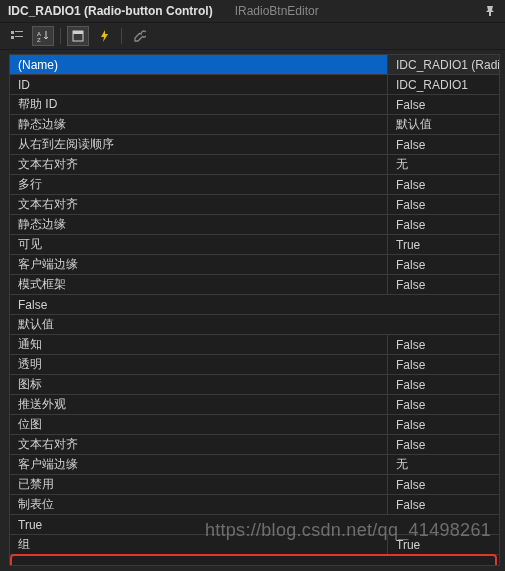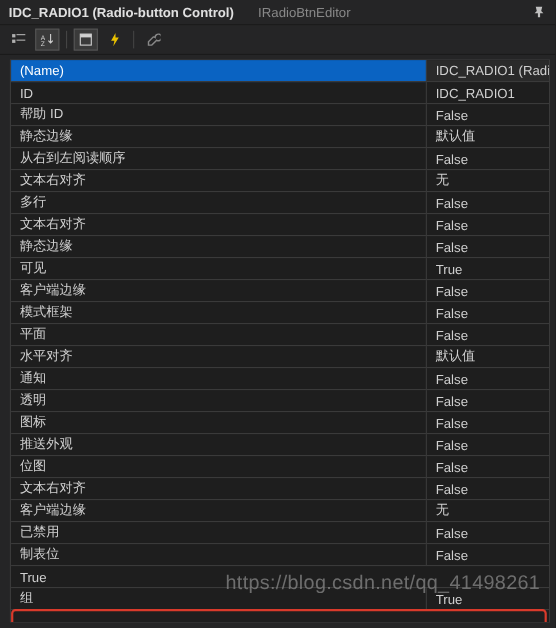--- a/index.html
+++ b/index.html
@@ -220,25 +220,23 @@
       </div>
       <div class="row">
         <div class="cell-name">客户端边缘</div>
         <div class="cell-val">False</div>
       </div>
       <div class="row">
         <div class="cell-name">模式框架</div>
         <div class="cell-val">False</div>
       </div>
       <div class="row">
-        <div class="cell-name">平面</div>
-        <div class="cell-val">False</div>
-      </div>
-      <div class="row">
-        <div class="cell-name">水平对齐</div>
+        <div class="cell-val">False</div>
+      </div>
+      <div class="row">
         <div class="cell-val">默认值</div>
       </div>
       <div class="row">
         <div class="cell-name">通知</div>
         <div class="cell-val">False</div>
       </div>
       <div class="row">
         <div class="cell-name">透明</div>
         <div class="cell-val">False</div>
       </div>

